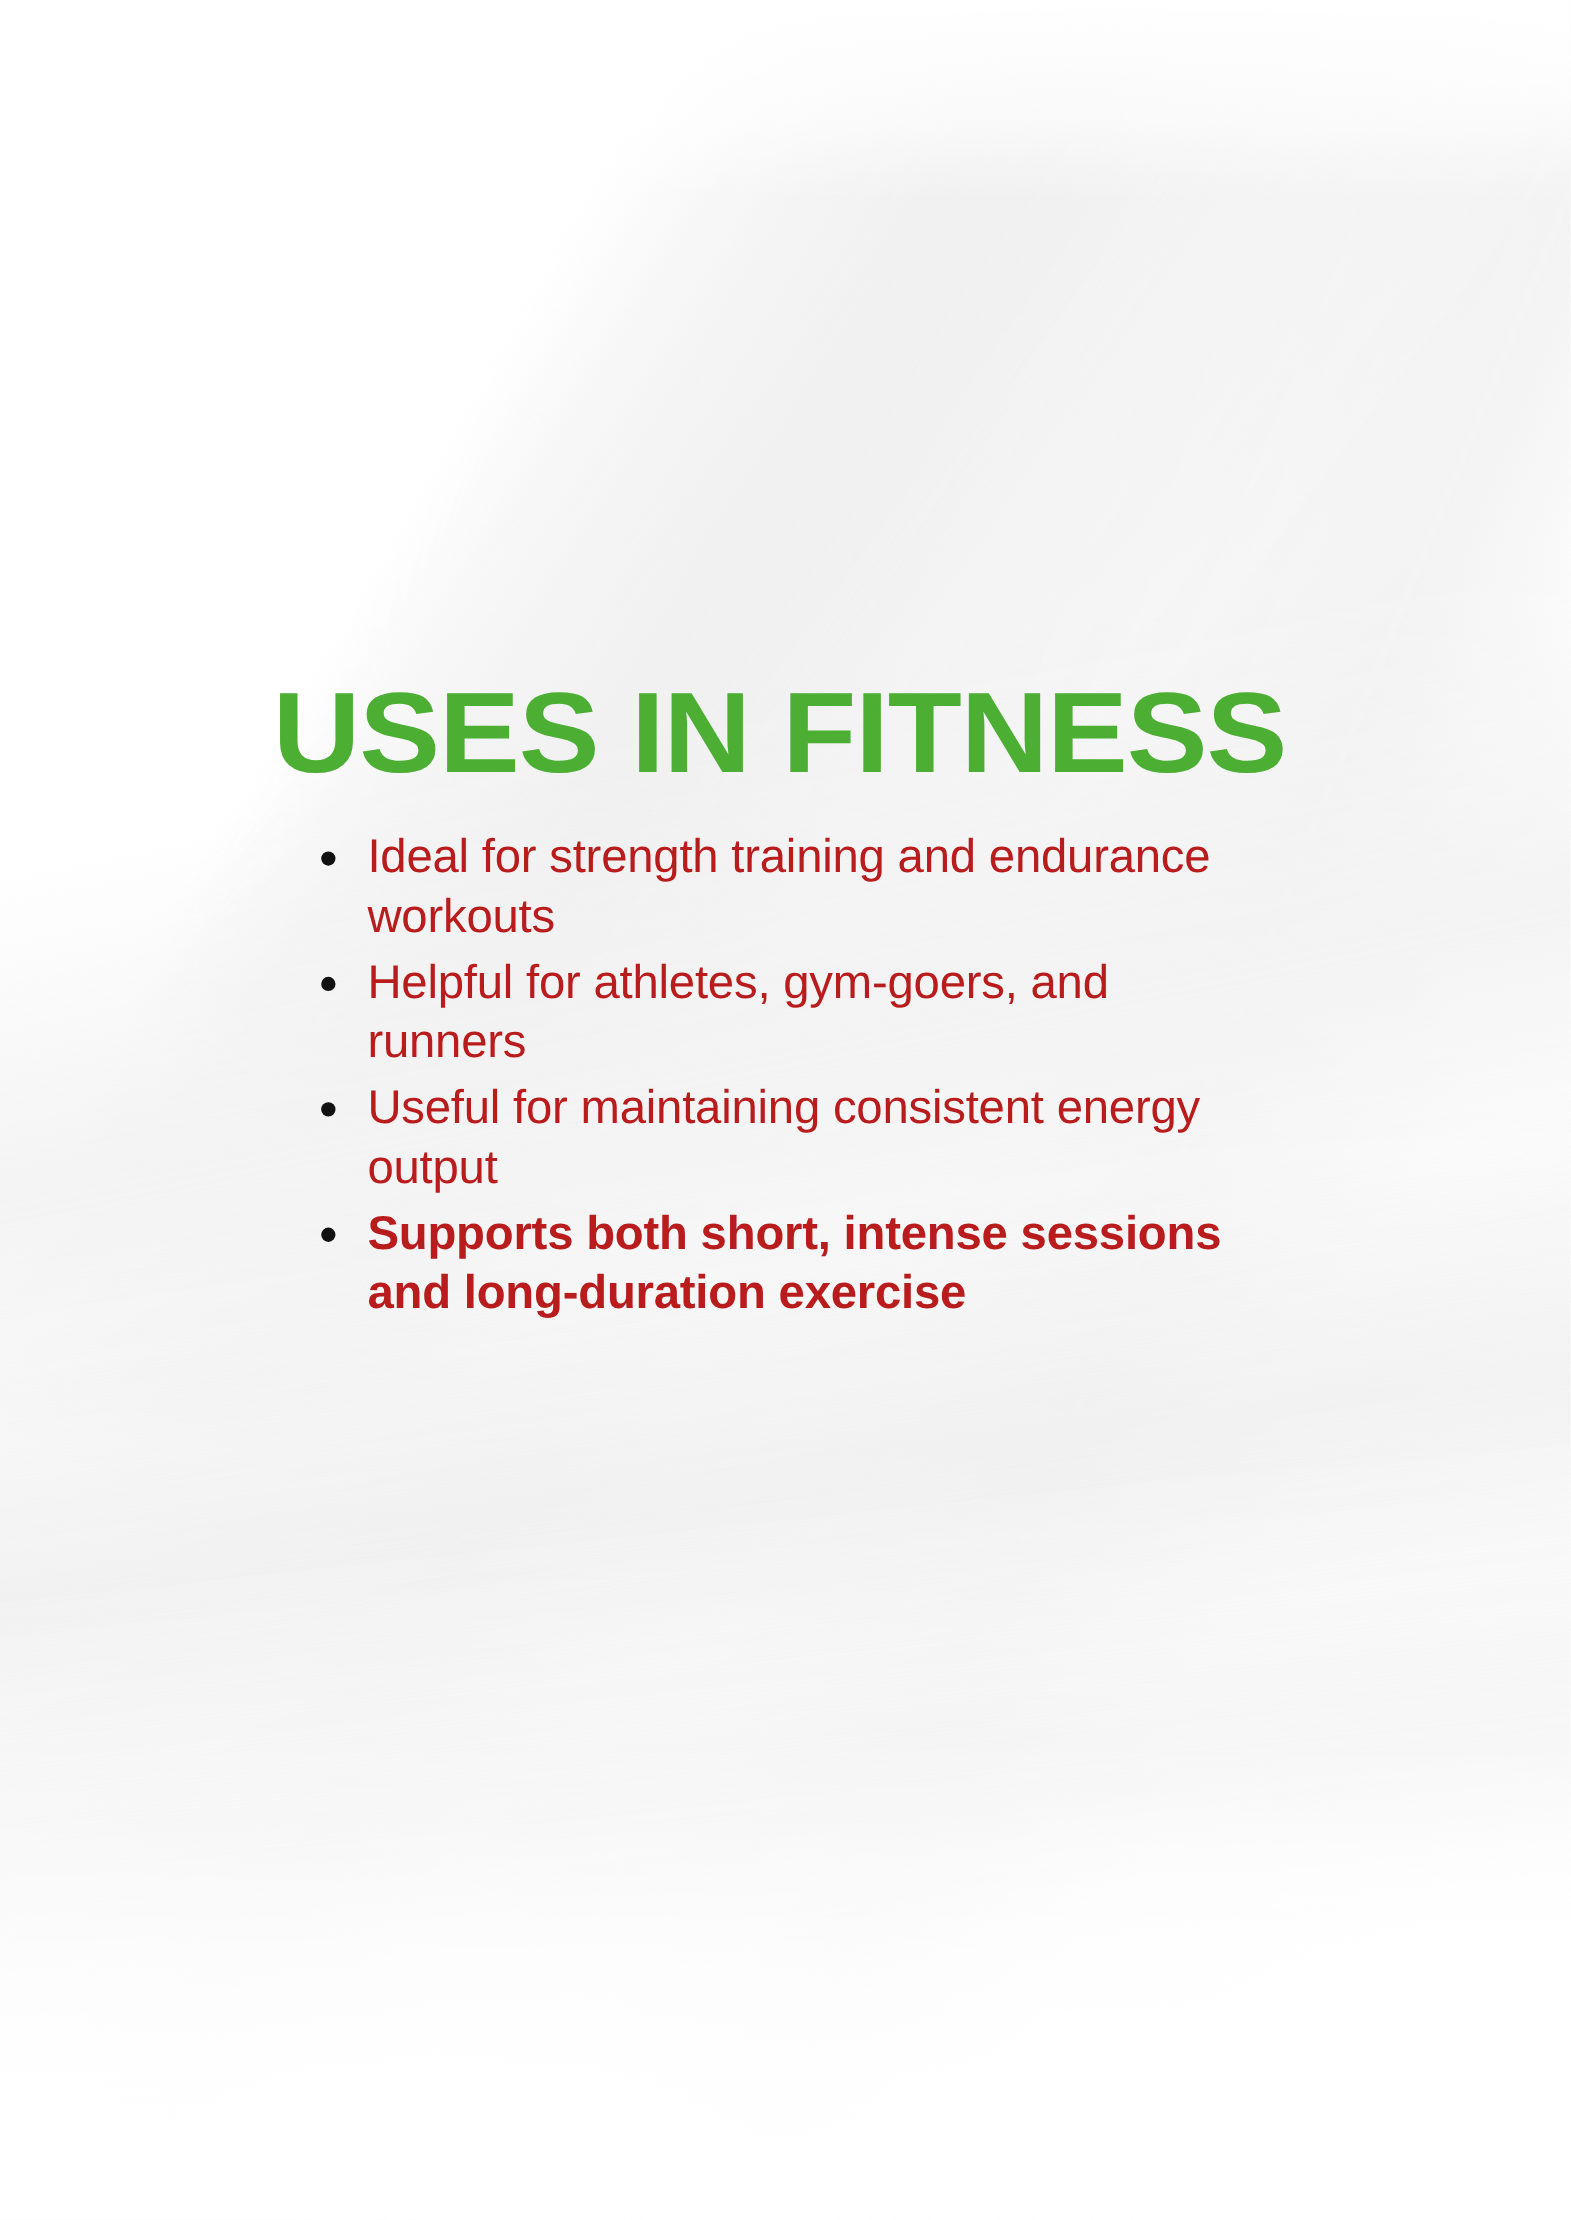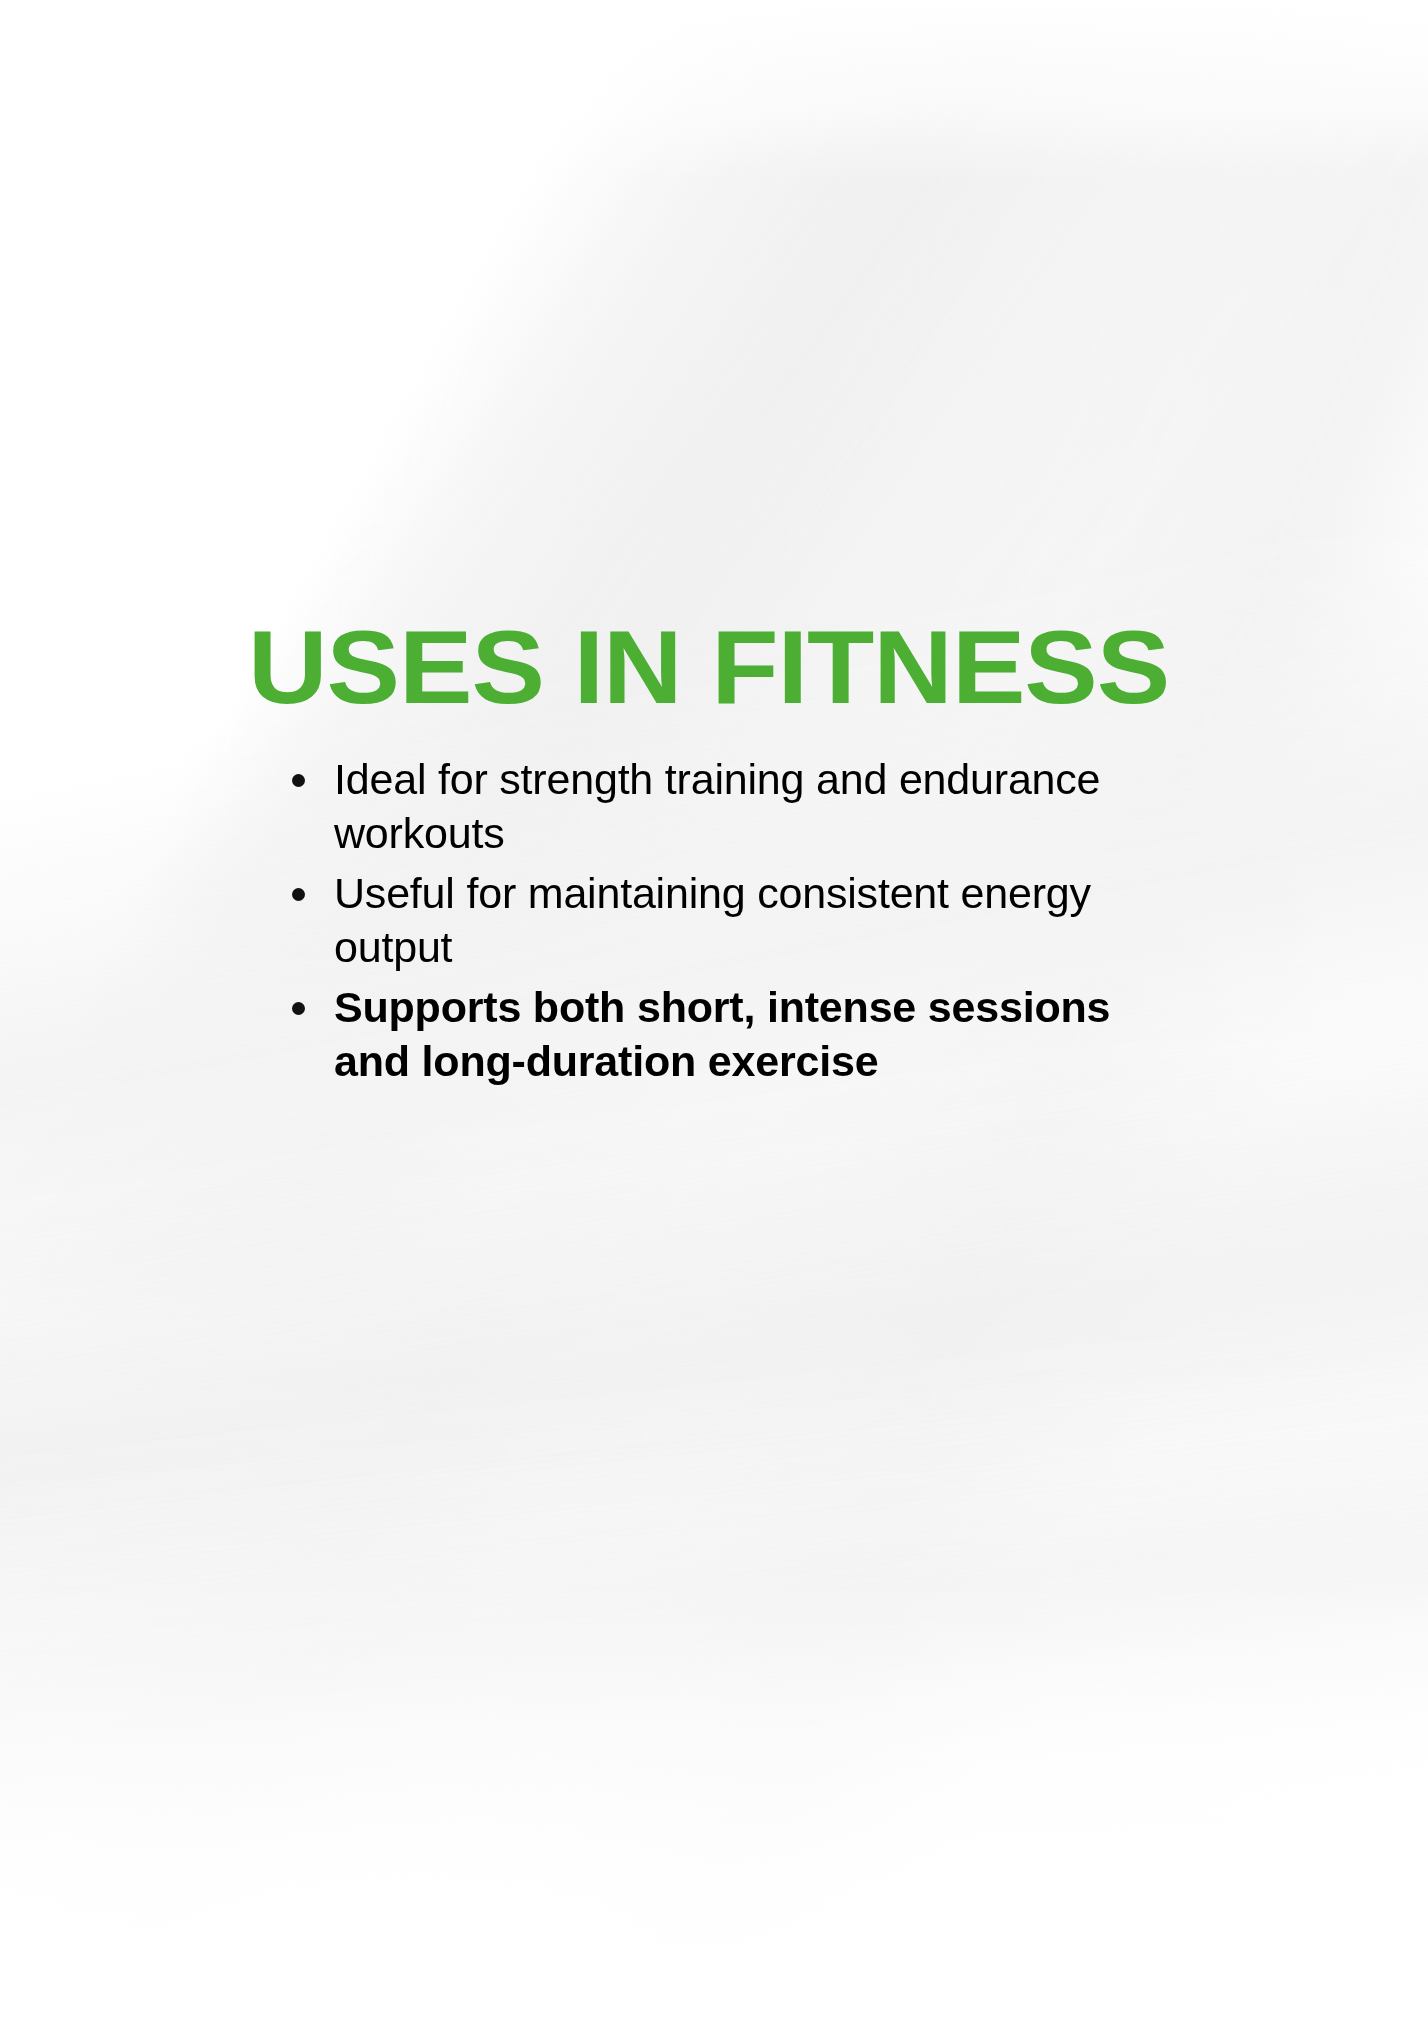--- a/index.html
+++ b/index.html
@@ -187,21 +187,21 @@
   }
 
   .bullet-item {
     position: relative;
     padding-left: 62px;
     margin: 0 0 6px 0;
     font-family: "Liberation Sans", sans-serif;
     font-weight: 400;
     font-size: 43px;
     line-height: 54px;
-    color: #000000;
+    color: #b91c1c;
     letter-spacing: -0.2px;
   }
 
   .bullet-item:last-child {
     margin-bottom: 0;
     font-weight: bold;
   }
 
   .bullet-dot {
     position: absolute;
@@ -232,20 +232,24 @@
 
     <h1 class="slide-title">USES IN FITNESS</h1>
 
     <ul class="bullet-list">
       <li class="bullet-item">
         <span class="bullet-dot"></span>
         <span>Ideal for strength training and endurance workouts</span>
       </li>
       <li class="bullet-item">
         <span class="bullet-dot"></span>
+        <span>Helpful for athletes, gym-goers, and runners</span>
+      </li>
+      <li class="bullet-item">
+        <span class="bullet-dot"></span>
         <span>Useful for maintaining consistent energy output</span>
       </li>
       <li class="bullet-item">
         <span class="bullet-dot"></span>
         <span>Supports both short, intense sessions and long-duration exercise</span>
       </li>
     </ul>
 
   </div>
 </div>

